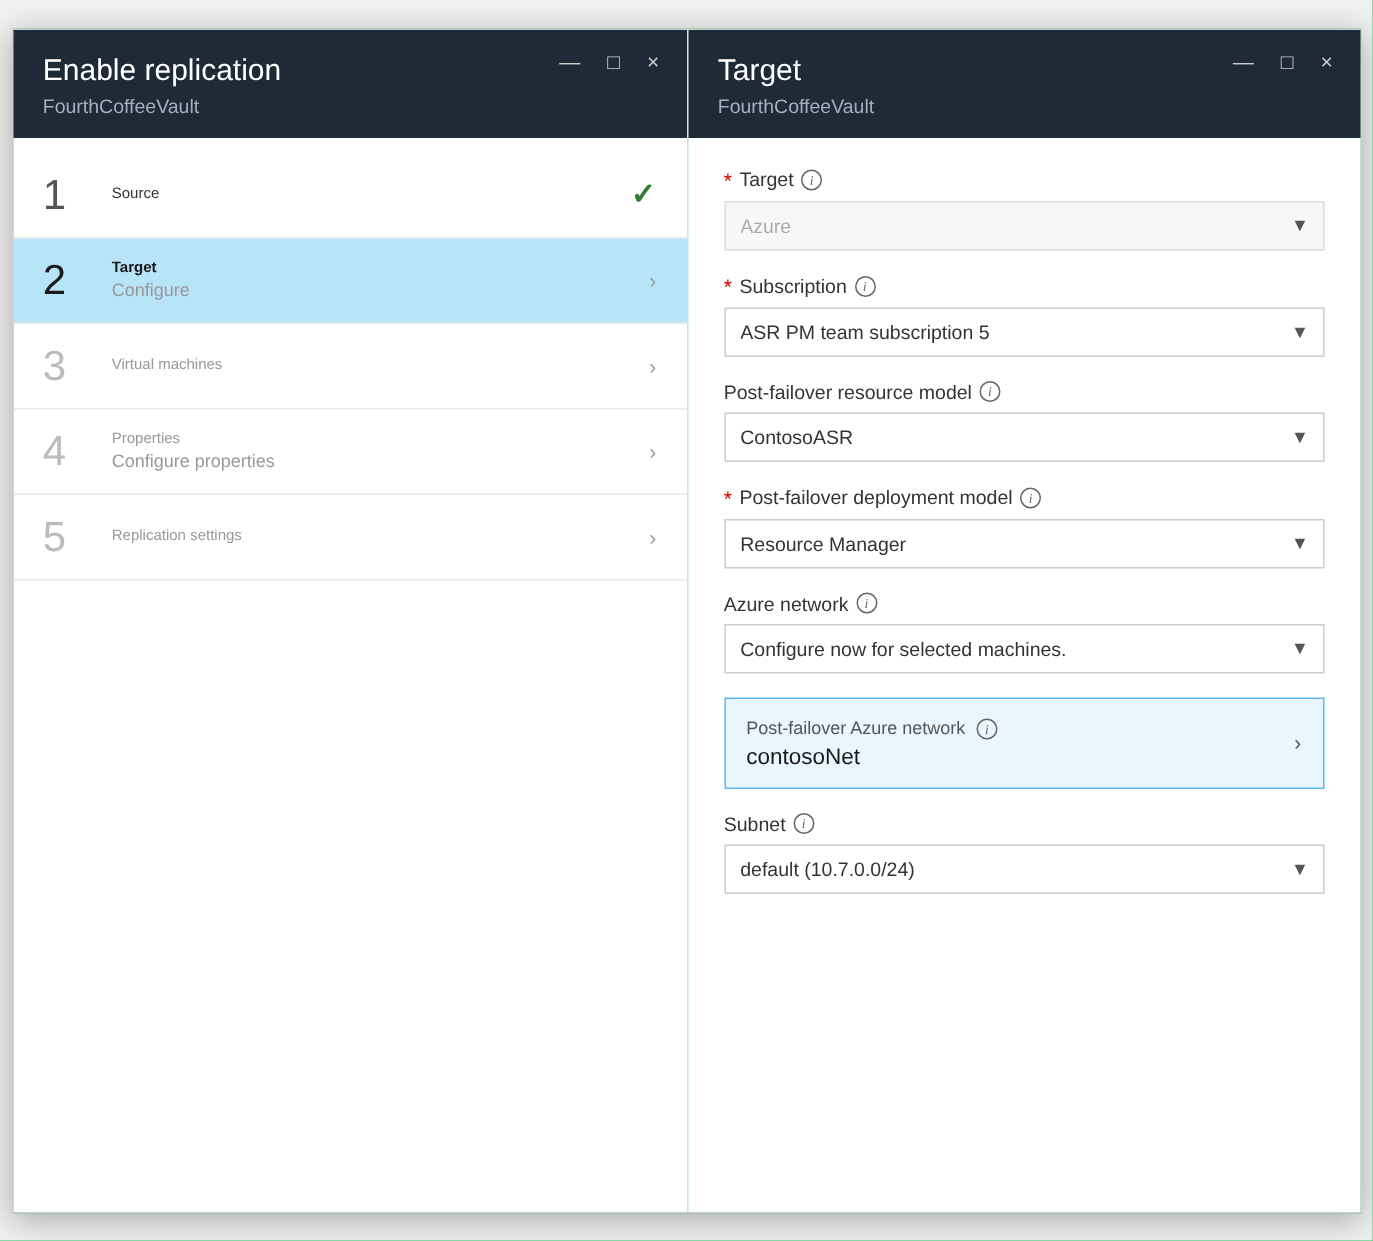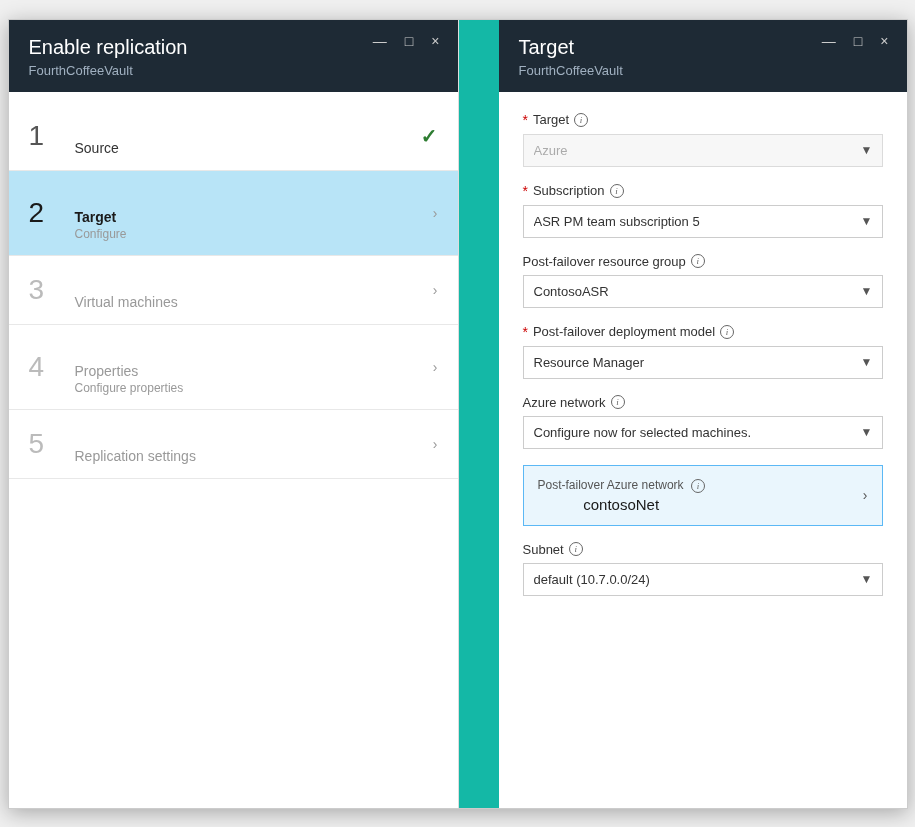--- a/index.html
+++ b/index.html
@@ -13,22 +13,21 @@
       width: 915px;
       height: 827px;
       overflow: hidden;
     }
     .panels-container {
       display: flex;
       width: 900px;
       height: 790px;
       border: 1px solid #ccc;
       box-shadow: 0 4px 20px rgba(0,0,0,0.3);
-      background: #14b8a6;
-      gap: 40px;
+      background: #22c55e;
     }
     
     .left-panel {
       width: 450px;
       display: flex;
       flex-direction: column;
       border-right: 1px solid #ddd;
       background: #fff;
     }
     .panel-header {
@@ -88,23 +87,22 @@
       line-height: 1;
     }
     .step-item.active .step-number {
       color: #1a1a1a;
     }
     .step-info {
       flex: 1;
       margin-left: 10px;
     }
     .step-name {
-      font-size: 14px;
+      font-size: 10px;
       color: #333;
-      margin-top: 24px;
     }
     .step-item.inactive .step-name {
       color: #999;
     }
     .step-desc {
       font-size: 12px;
       color: #999;
       margin-top: 2px;
     }
     .step-item.active .step-name {
@@ -194,21 +192,20 @@
     }
     .network-item {
       border: 1.5px solid #5bb8f5;
       background: #eaf6fd;
       padding: 12px 14px;
       display: flex;
       align-items: center;
       justify-content: space-between;
       cursor: pointer;
       margin-bottom: 0;
-      text-align: center;
     }
     .network-item-info .network-label {
       font-size: 12px;
       color: #555;
       margin-bottom: 3px;
     }
     .network-item-info .network-value {
       font-size: 15px;
       color: #1a1a1a;
       font-weight: 400;
@@ -316,21 +313,21 @@
         <div class="select-wrapper">
           <select class="form-select">
             <option value="ASR PM team subscription 5">ASR PM team subscription 5</option>
           </select>
           <span class="chevron-down">▼</span>
         </div>
       </div>
 
       <div class="form-group">
         <div class="form-label">
-          <span>Post-failover resource group</span>
+          <span>Post-failover resource model</span>
           <span class="info-icon">i</span>
         </div>
         <div class="select-wrapper">
           <select class="form-select">
             <option value="ContosoASR">ContosoASR</option>
           </select>
           <span class="chevron-down">▼</span>
         </div>
       </div>
 

